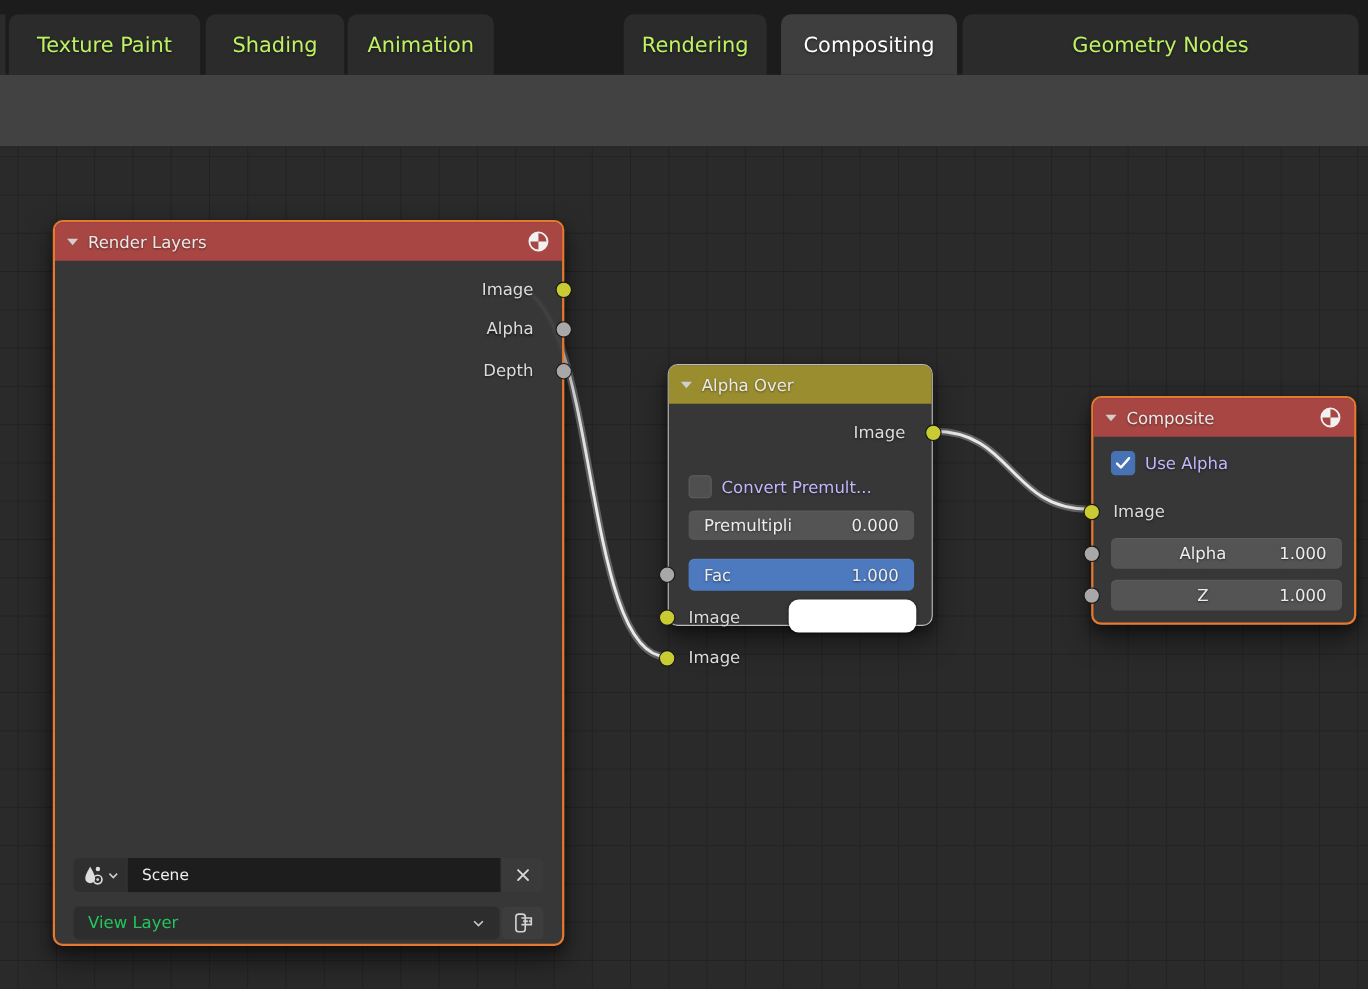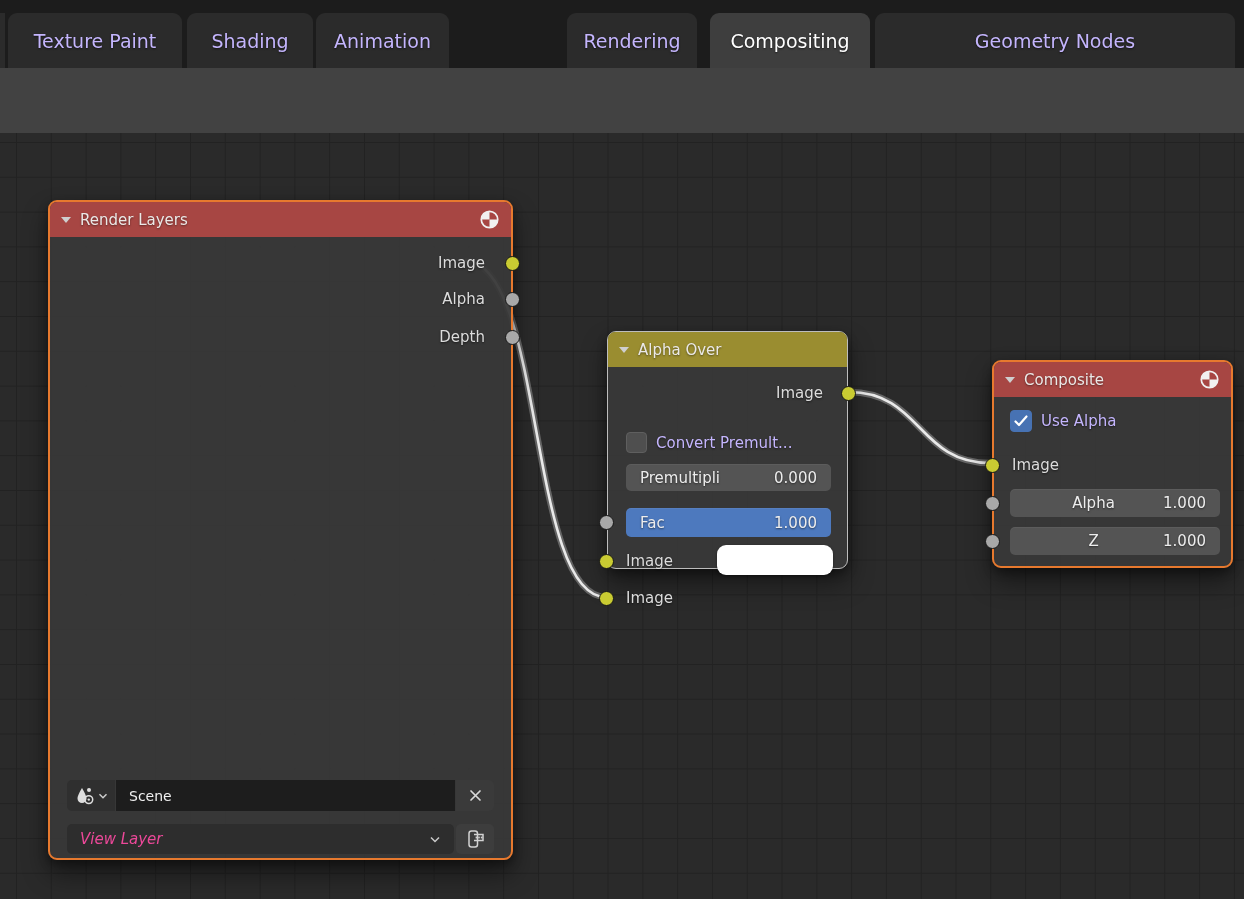--- a/index.html
+++ b/index.html
@@ -6,21 +6,21 @@
   body { background:#111; }
   .screen {
     position:relative; width:1244px; height:899px; overflow:hidden;
     background:#1c1c1c; font-family:"DejaVu Sans", sans-serif;
     -webkit-font-smoothing:antialiased;
   }
   
   .tabbar { position:absolute; left:0; top:0; width:1244px; height:68px; background:#1c1c1c; }
   .wtab {
     position:absolute; top:13px; height:55px; background:#2b2b2b;
-    border-radius:9px 9px 0 0; color:#c4b5fd; font-size:19px;
+    border-radius:9px 9px 0 0; color:#bef264; font-size:19px;
     display:flex; align-items:center; justify-content:center;
     text-shadow:0 1px 2px rgba(0,0,0,.55); cursor:default; white-space:nowrap;
   }
   .wtab.active { background:#3e3e3e; color:#ffffff; }
   
   .toolbar { position:absolute; left:0; top:68px; width:1244px; height:65px; background:#424242; }
   .tool-pin { position:absolute; left:1082px; top:77px; width:46px; height:46px; display:flex; align-items:center; justify-content:center; }
   .tool-parent {
     position:absolute; left:1136px; top:78px; width:50px; height:47px;
     background:#3d3d3d; border:1.5px solid #686868; border-radius:10px;
@@ -89,22 +89,22 @@
   }
   .seg-field {
     flex:1; background:#1d1d1d; color:#efefef; font-size:14px;
     display:flex; align-items:center; padding:0 13px; margin-left:1px;
   }
   .seg-x {
     width:38px; background:#3a3a3a; border-radius:0 5px 5px 0; margin-left:1px;
     display:flex; align-items:center; justify-content:center;
   }
   .dropdown {
-    flex:1; background:#2d2d2d; border-radius:5px; color:#ec4899; font-size:15px;
-    display:flex; align-items:center; padding:0 13px;font-style:italic;
+    flex:1; background:#2d2d2d; border-radius:5px; color:#22c55e; font-size:15px;
+    display:flex; align-items:center; padding:0 13px;
   }
   .dropdown .dd-chev { margin-left:auto; }
   .icon-btn {
     width:38px; background:#3d3d3d; border-radius:5px; margin-left:2px;
     display:flex; align-items:center; justify-content:center;
   }
 </style>
 </head>
 <body>
 

